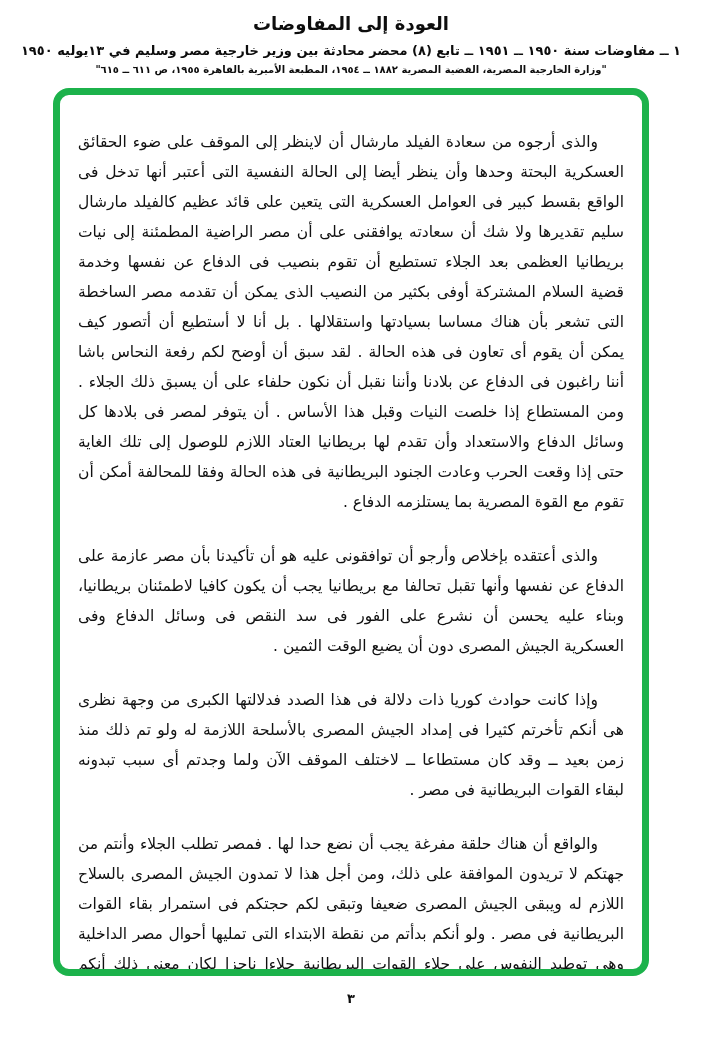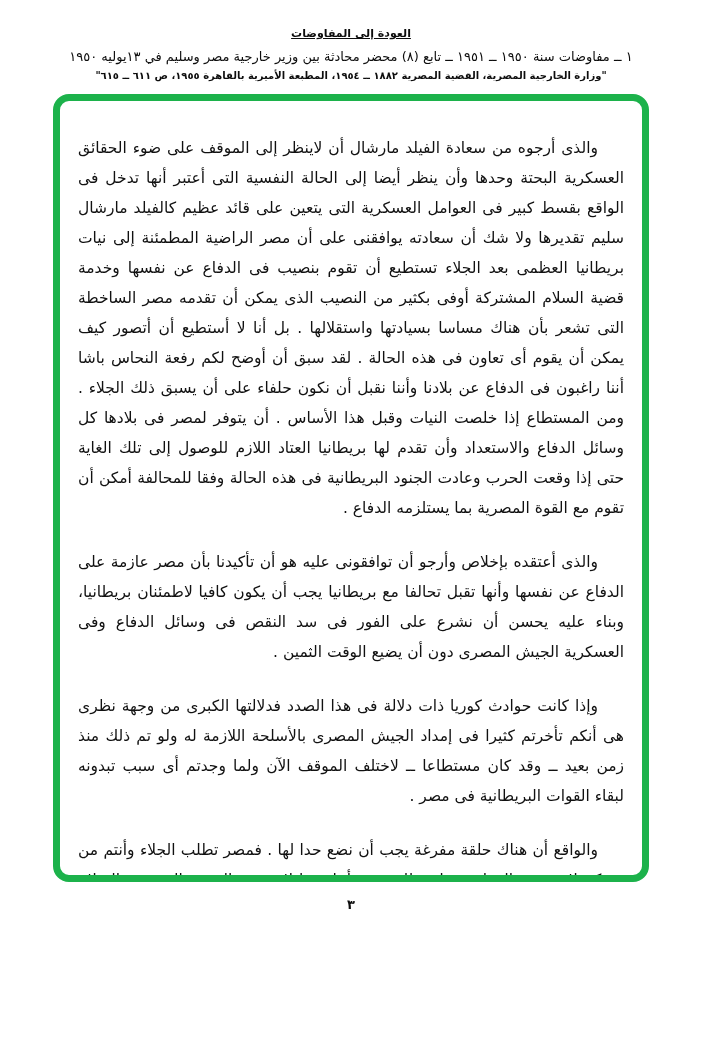--- a/index.html
+++ b/index.html
@@ -16,45 +16,44 @@
     overflow: hidden;
   }
   .page {
     width: 702px;
     height: 1057px;
     direction: rtl;
   }
   .doc-title {
     text-align: center;
     font-weight: bold;
-    font-size: 11px;
-    padding-top: 27px;
+    font-size: 18px;
+    padding-top: 13px;
     direction: rtl;
-    text-decoration: underline;
   }
   .doc-heading {
     text-align: center;
-    font-weight: normal;
+    font-weight: bold;
     font-size: 13px;
     margin-top: 9px;
     direction: rtl;
     white-space: nowrap;
   }
   .doc-source {
     text-align: center;
     font-weight: bold;
     font-size: 10px;
     margin-top: 6px;
     direction: rtl;
     white-space: nowrap;
   }
   .green-frame {
     box-sizing: border-box;
     width: 596px;
-    height: 788px;
+    height: 888px;
     margin: 13px auto 4px auto;
     border: 7px solid #1cb24b;
     border-radius: 16px;
     background: #ffffff;
     padding: 32px 18px 0 18px;
     overflow: hidden;
   }
   .body-text {
     direction: rtl;
     text-align: justify;

